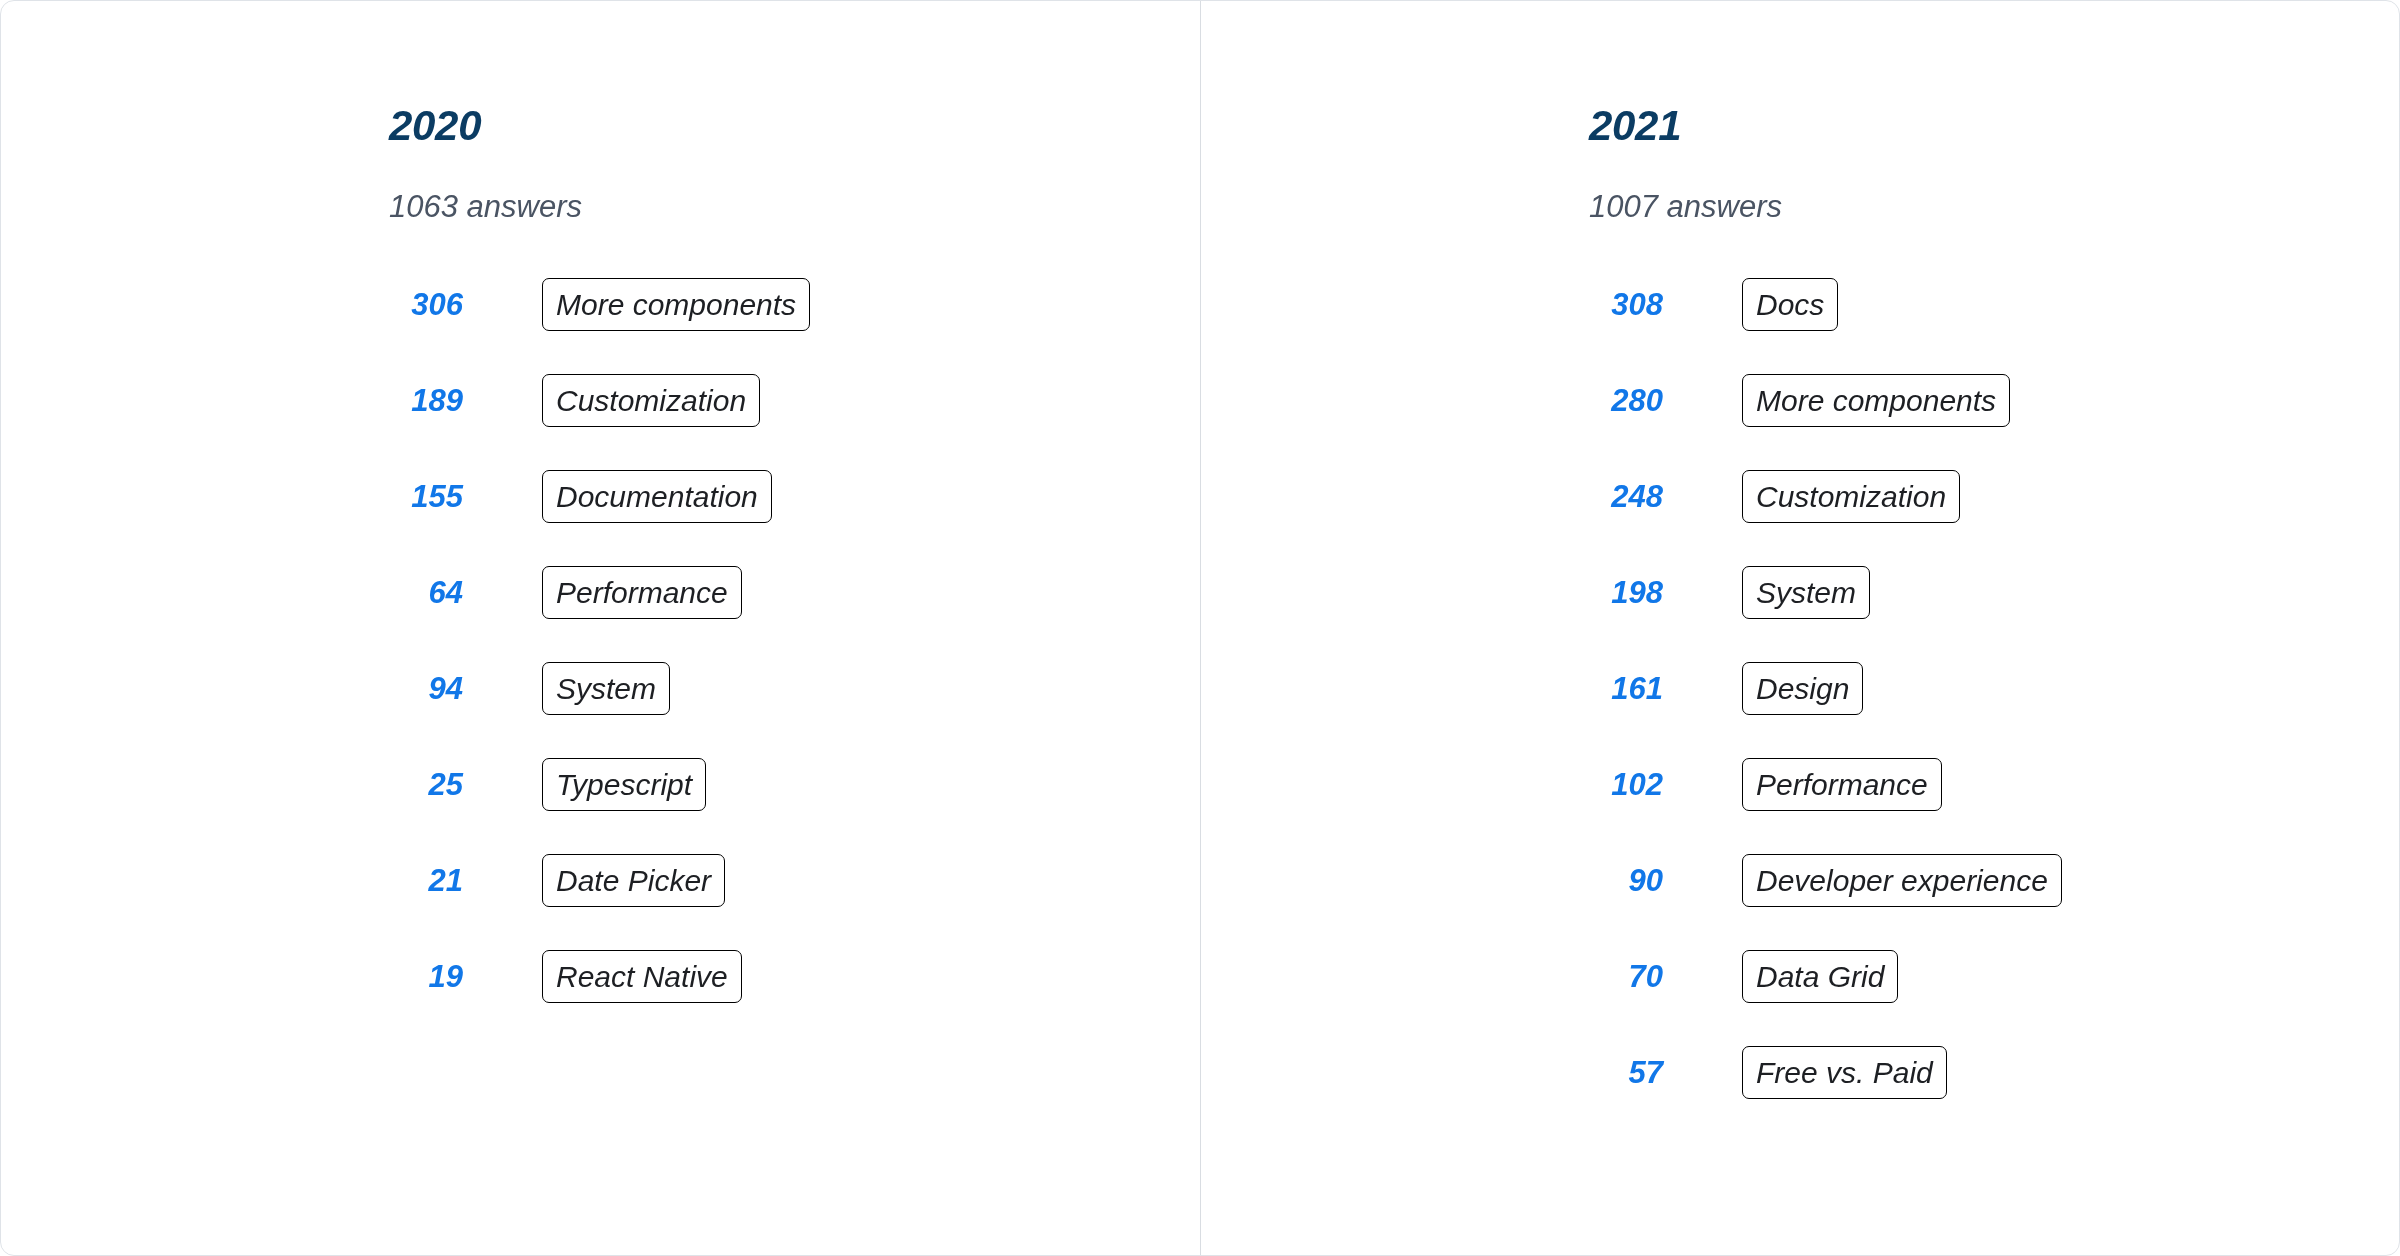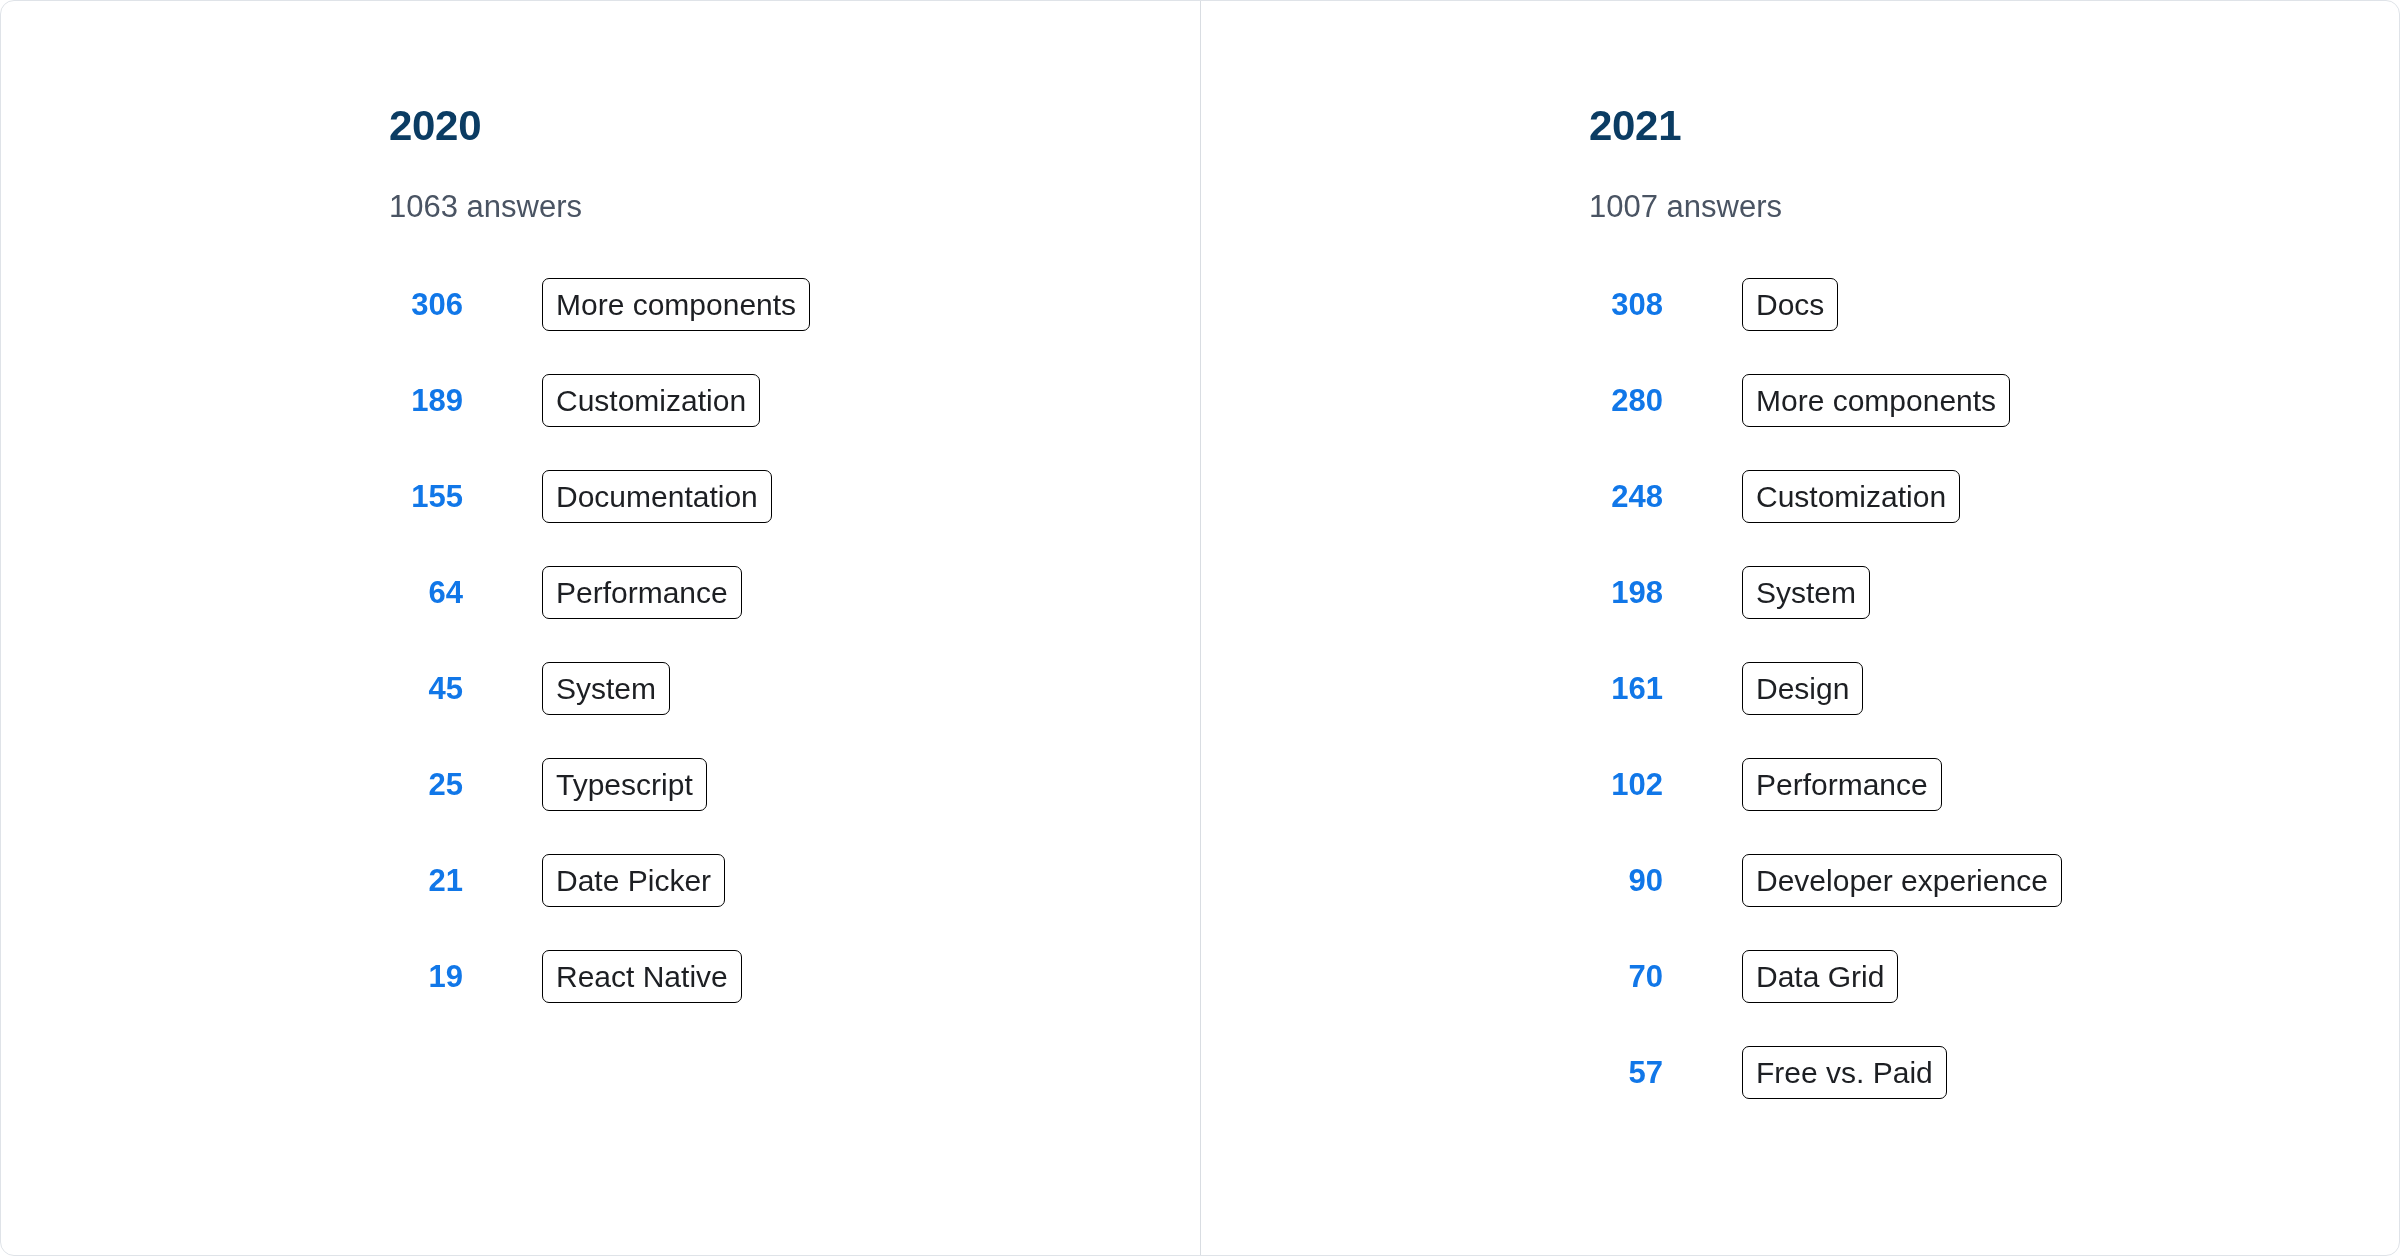--- a/index.html
+++ b/index.html
@@ -27,20 +27,21 @@
     display: flex;
     flex-direction: row;
   }
 
   .column {
     position: relative;
     box-sizing: border-box;
     flex: 0 0 50%;
     width: 50%;
     padding: 104px 0 0 388px;
+    font-style: italic;
   }
 
   .column--right {
     border-left: 1px solid #d9dde2;
     padding-left: 388px;
   }
 
   .col-title {
     font-size: 42px;
     font-weight: bold;
@@ -125,21 +126,21 @@
         <div class="row-count">155</div>
         <div class="row-label">Documentation</div>
       </div>
 
       <div class="row">
         <div class="row-count">64</div>
         <div class="row-label">Performance</div>
       </div>
 
       <div class="row">
-        <div class="row-count">45</div>
+        <div class="row-count">94</div>
         <div class="row-label">System</div>
       </div>
 
       <div class="row">
         <div class="row-count">25</div>
         <div class="row-label">Typescript</div>
       </div>
 
       <div class="row">
         <div class="row-count">21</div>

